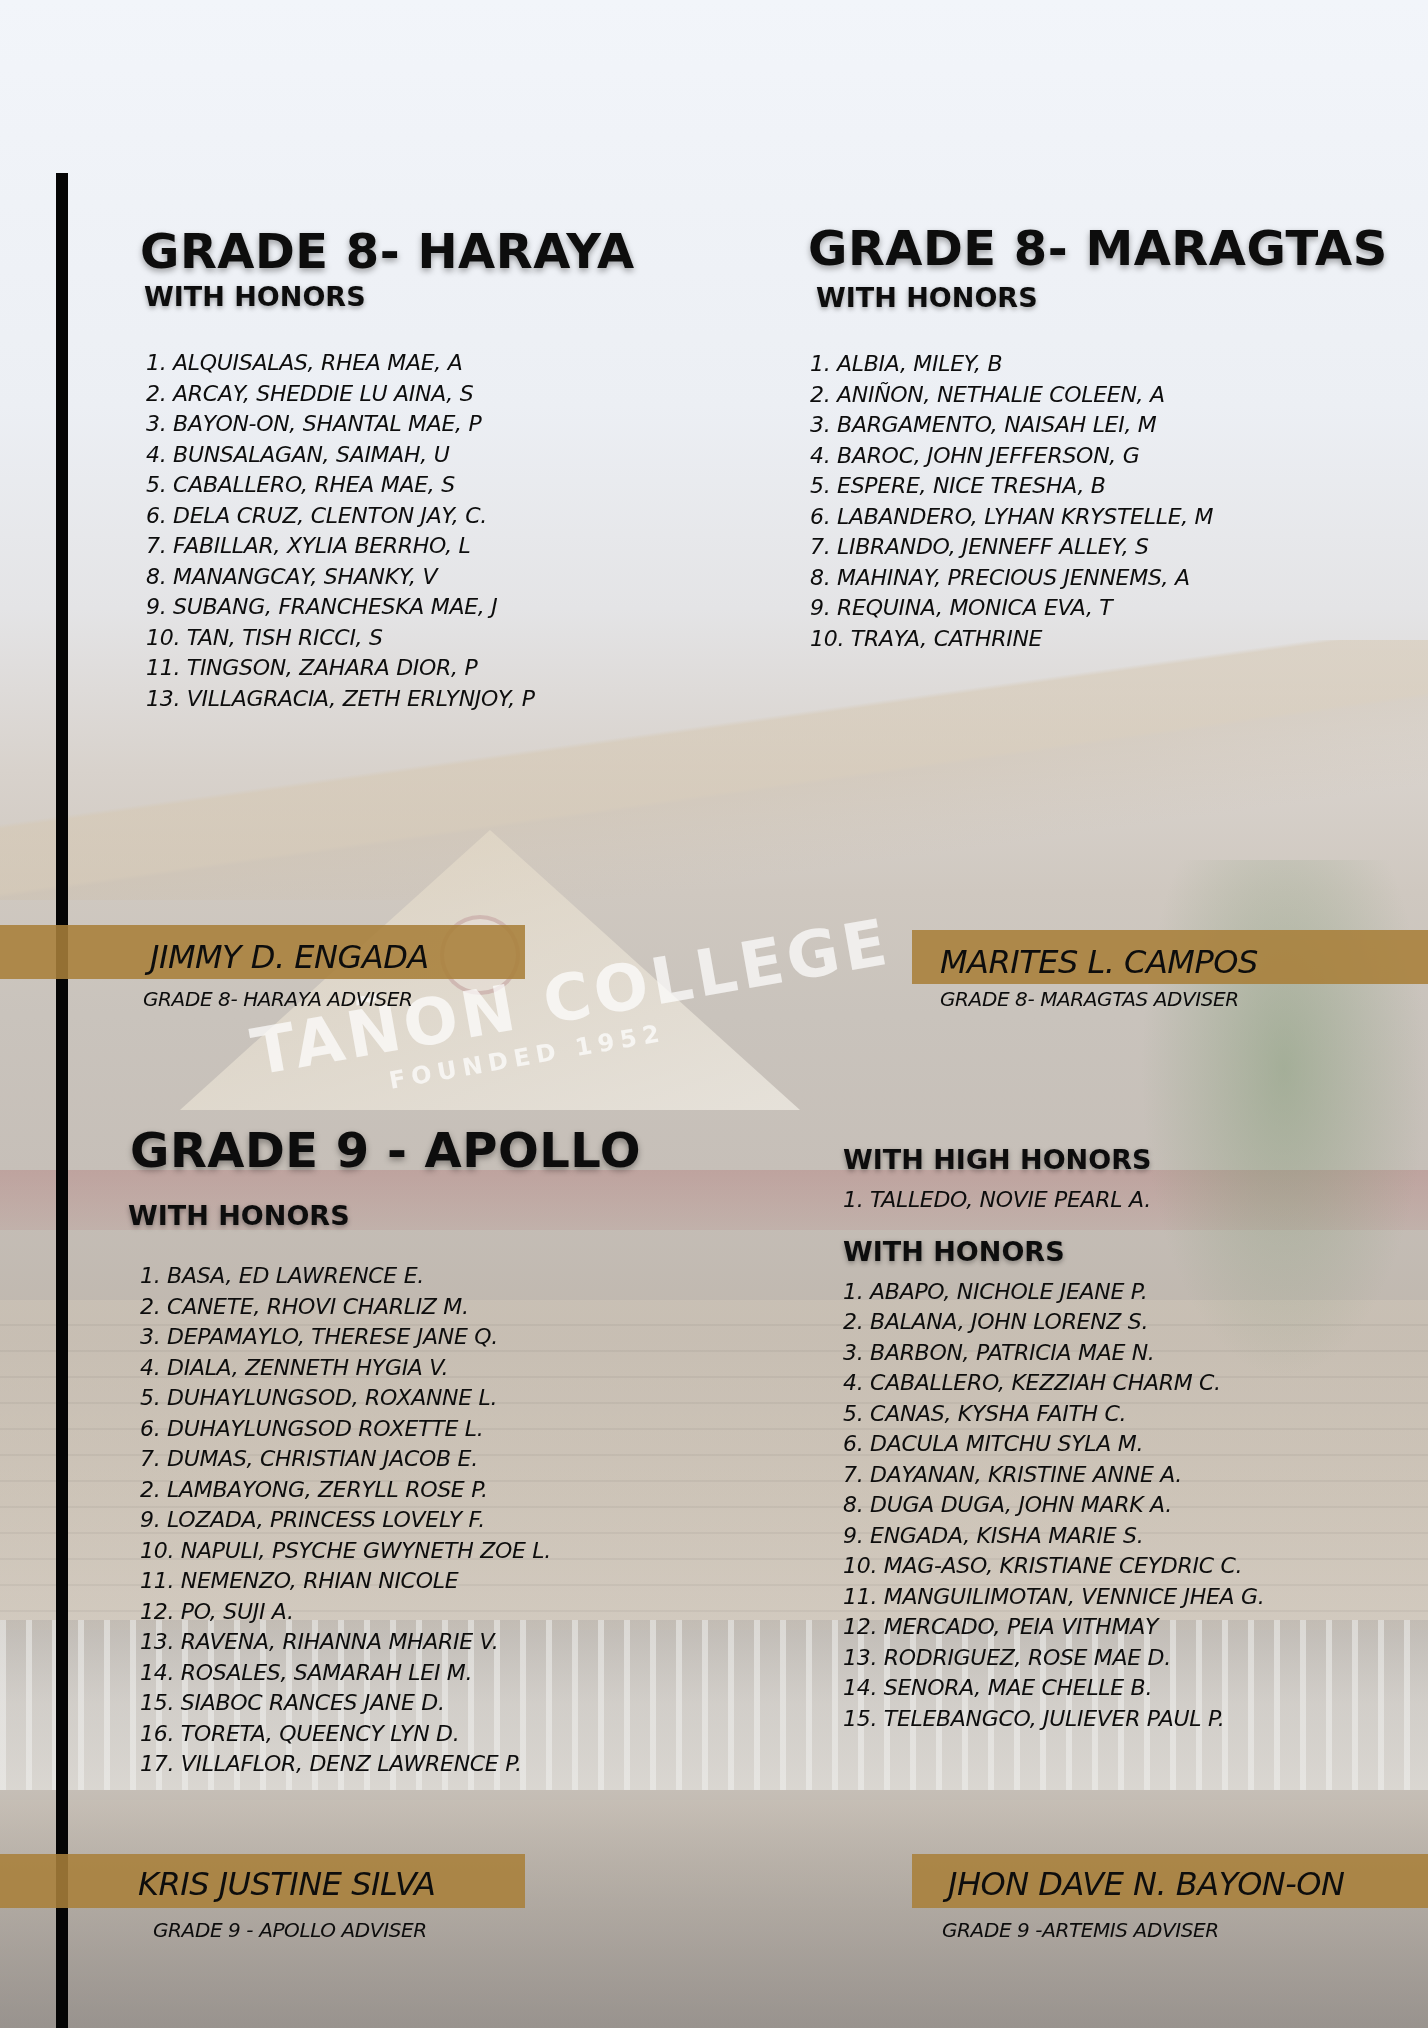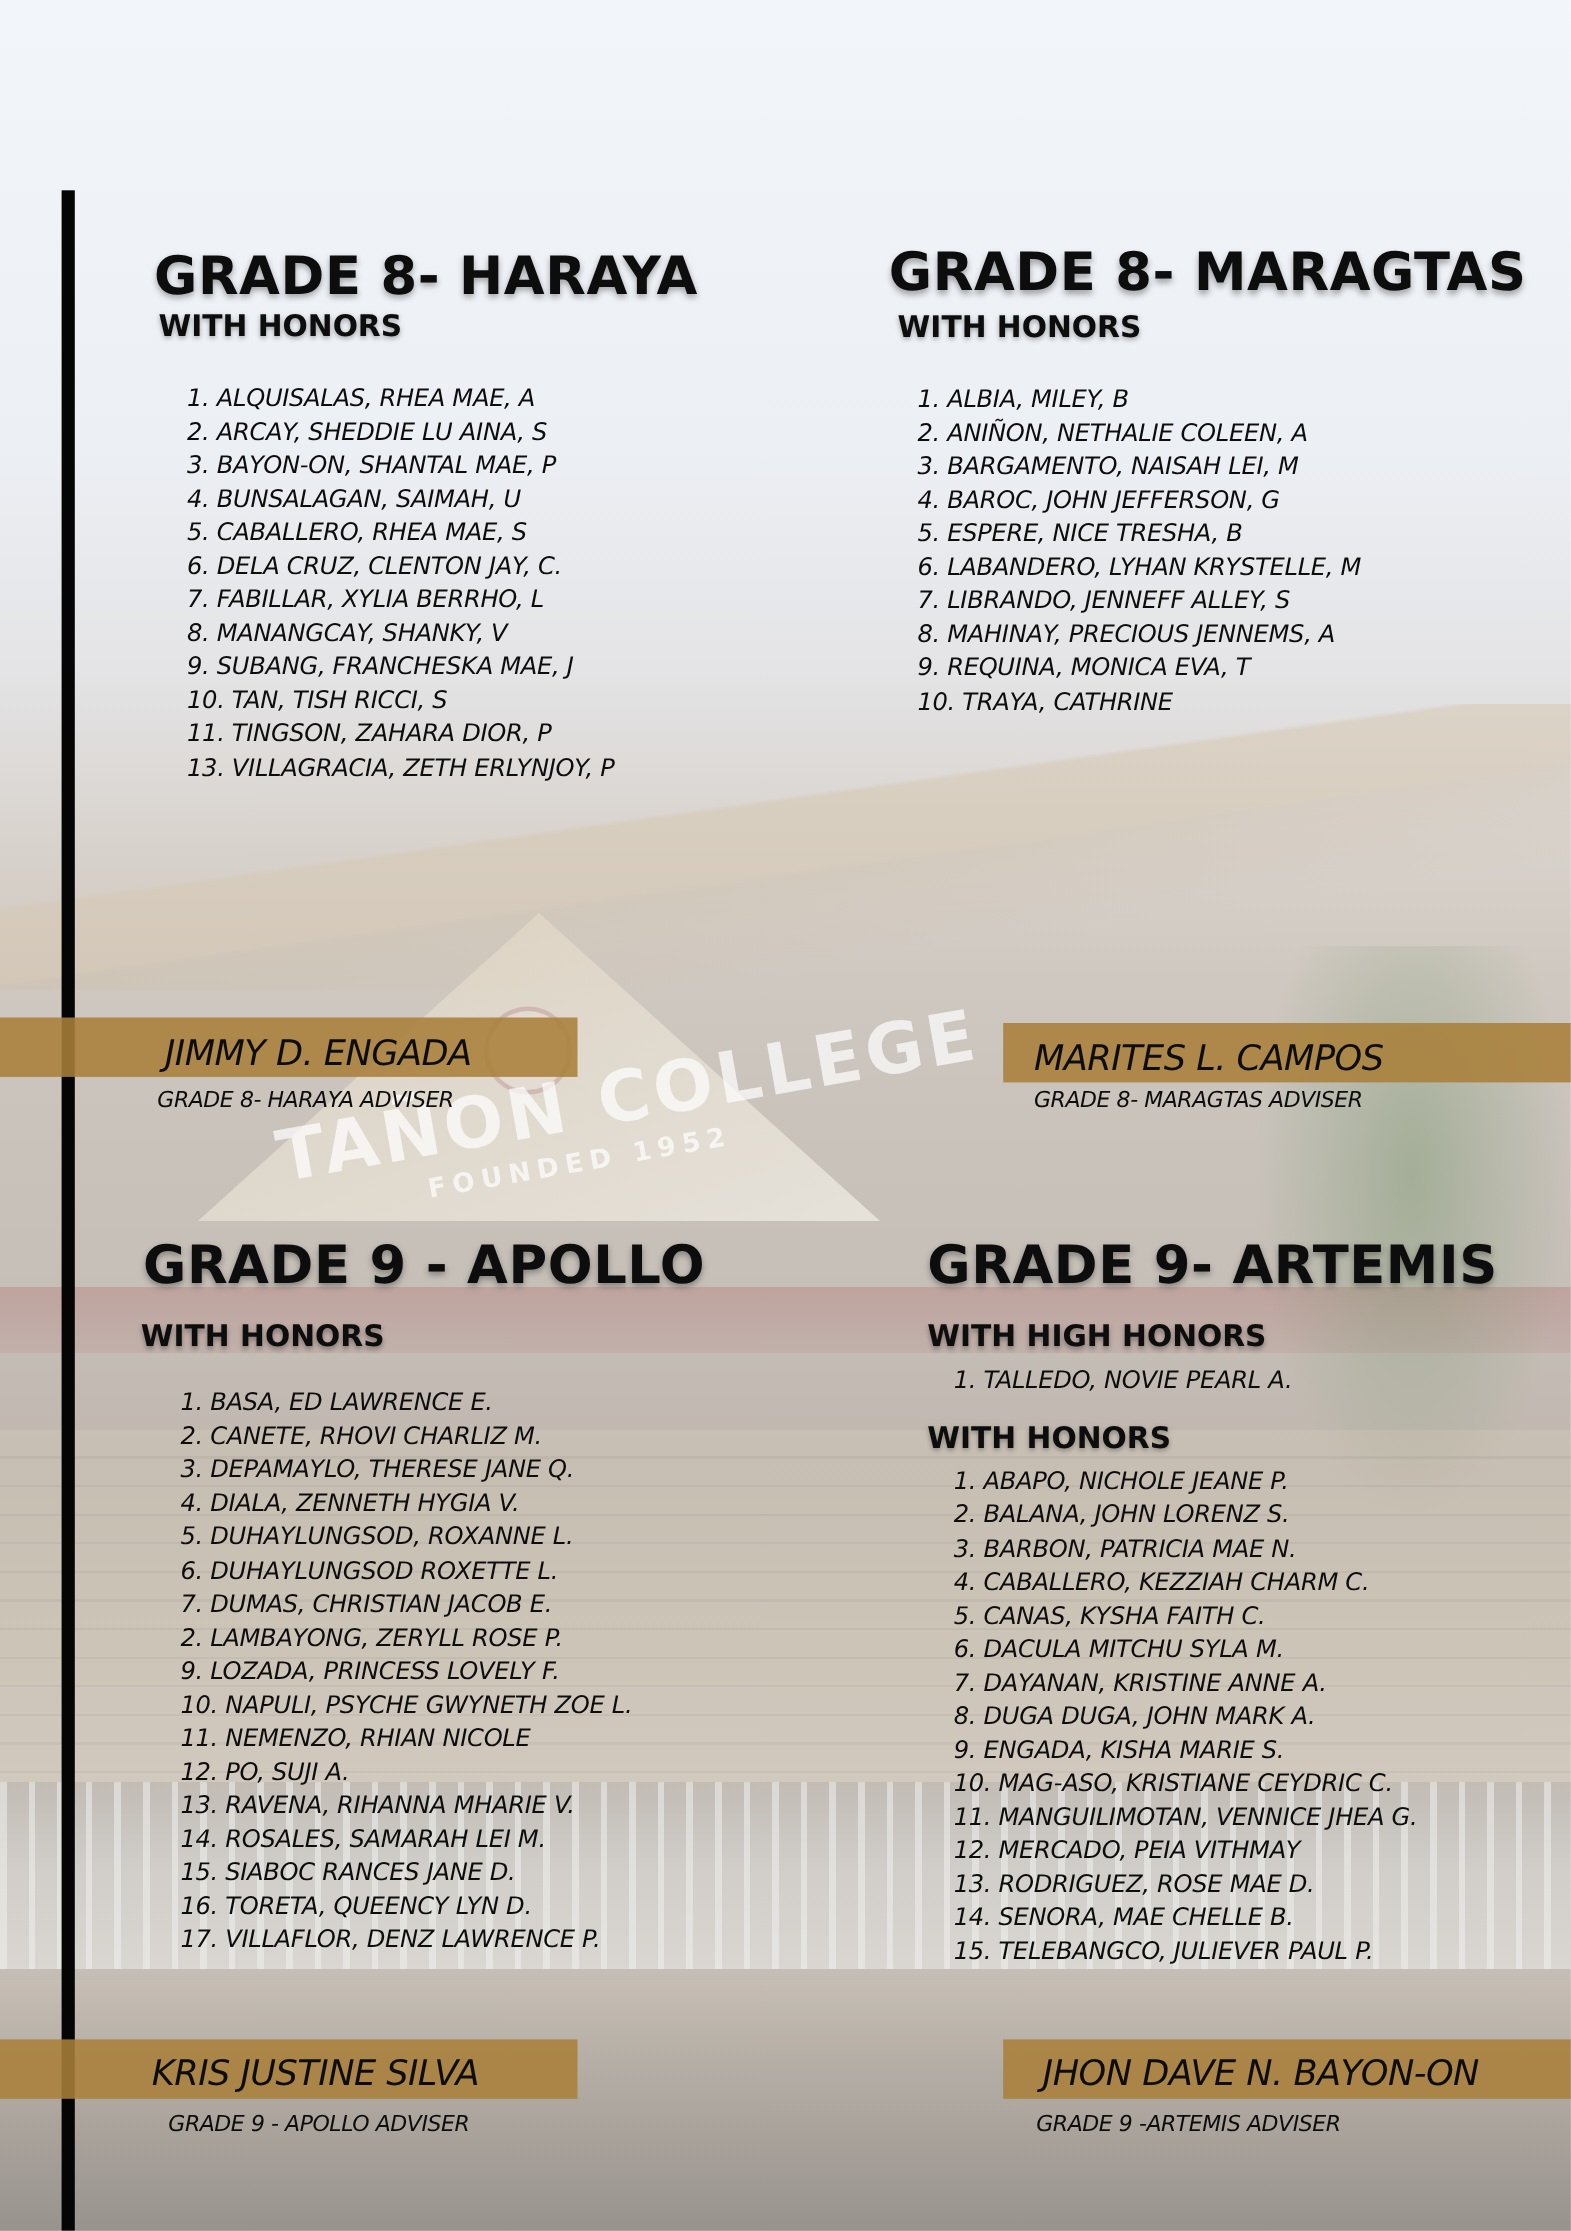--- a/index.html
+++ b/index.html
@@ -94,21 +94,20 @@
       white-space: nowrap;
     }
     .name-list { list-style: none; }
     .name-list li {
       font-family: "DejaVu Sans", sans-serif;
       font-style: italic;
       font-size: 22px;
       line-height: 30.5px;
       white-space: nowrap;
       letter-spacing: -0.3px;
-      margin-left: 24px;
     }
 
     .banner {
       position: absolute;
       background: rgba(168,128,58,0.88);
       height: 54px;
     }
     .banner-name {
       position: absolute;
       font-family: "DejaVu Sans", sans-serif;
@@ -208,21 +207,20 @@
     <li>12. PO, SUJI A.</li>
     <li>13. RAVENA, RIHANNA MHARIE V.</li>
     <li>14. ROSALES, SAMARAH LEI M.</li>
     <li>15. SIABOC RANCES JANE D.</li>
     <li>16. TORETA, QUEENCY LYN D.</li>
     <li>17. VILLAFLOR, DENZ LAWRENCE P.</li>
   </ul>
 </div>
 
 <div class="section" style="left:843px; top:1122px;">
-  <div class="grade-title">GRADE 9- ARTEMIS</div>
   <div class="honors-title" style="margin-top:22px; margin-left:0;">WITH HIGH HONORS</div>
   <ul class="name-list" style="margin-top:10px; margin-left:0;">
 
     <li>1. TALLEDO, NOVIE PEARL A.</li>
   </ul>
   <div class="honors-title" style="margin-top:20px; margin-left:0;">WITH HONORS</div>
   <ul class="name-list" style="margin-top:10px; margin-left:0;">
     <li>1. ABAPO, NICHOLE JEANE P.</li>
     <li>2. BALANA, JOHN LORENZ S.</li>
     <li>3. BARBON, PATRICIA MAE N.</li>

